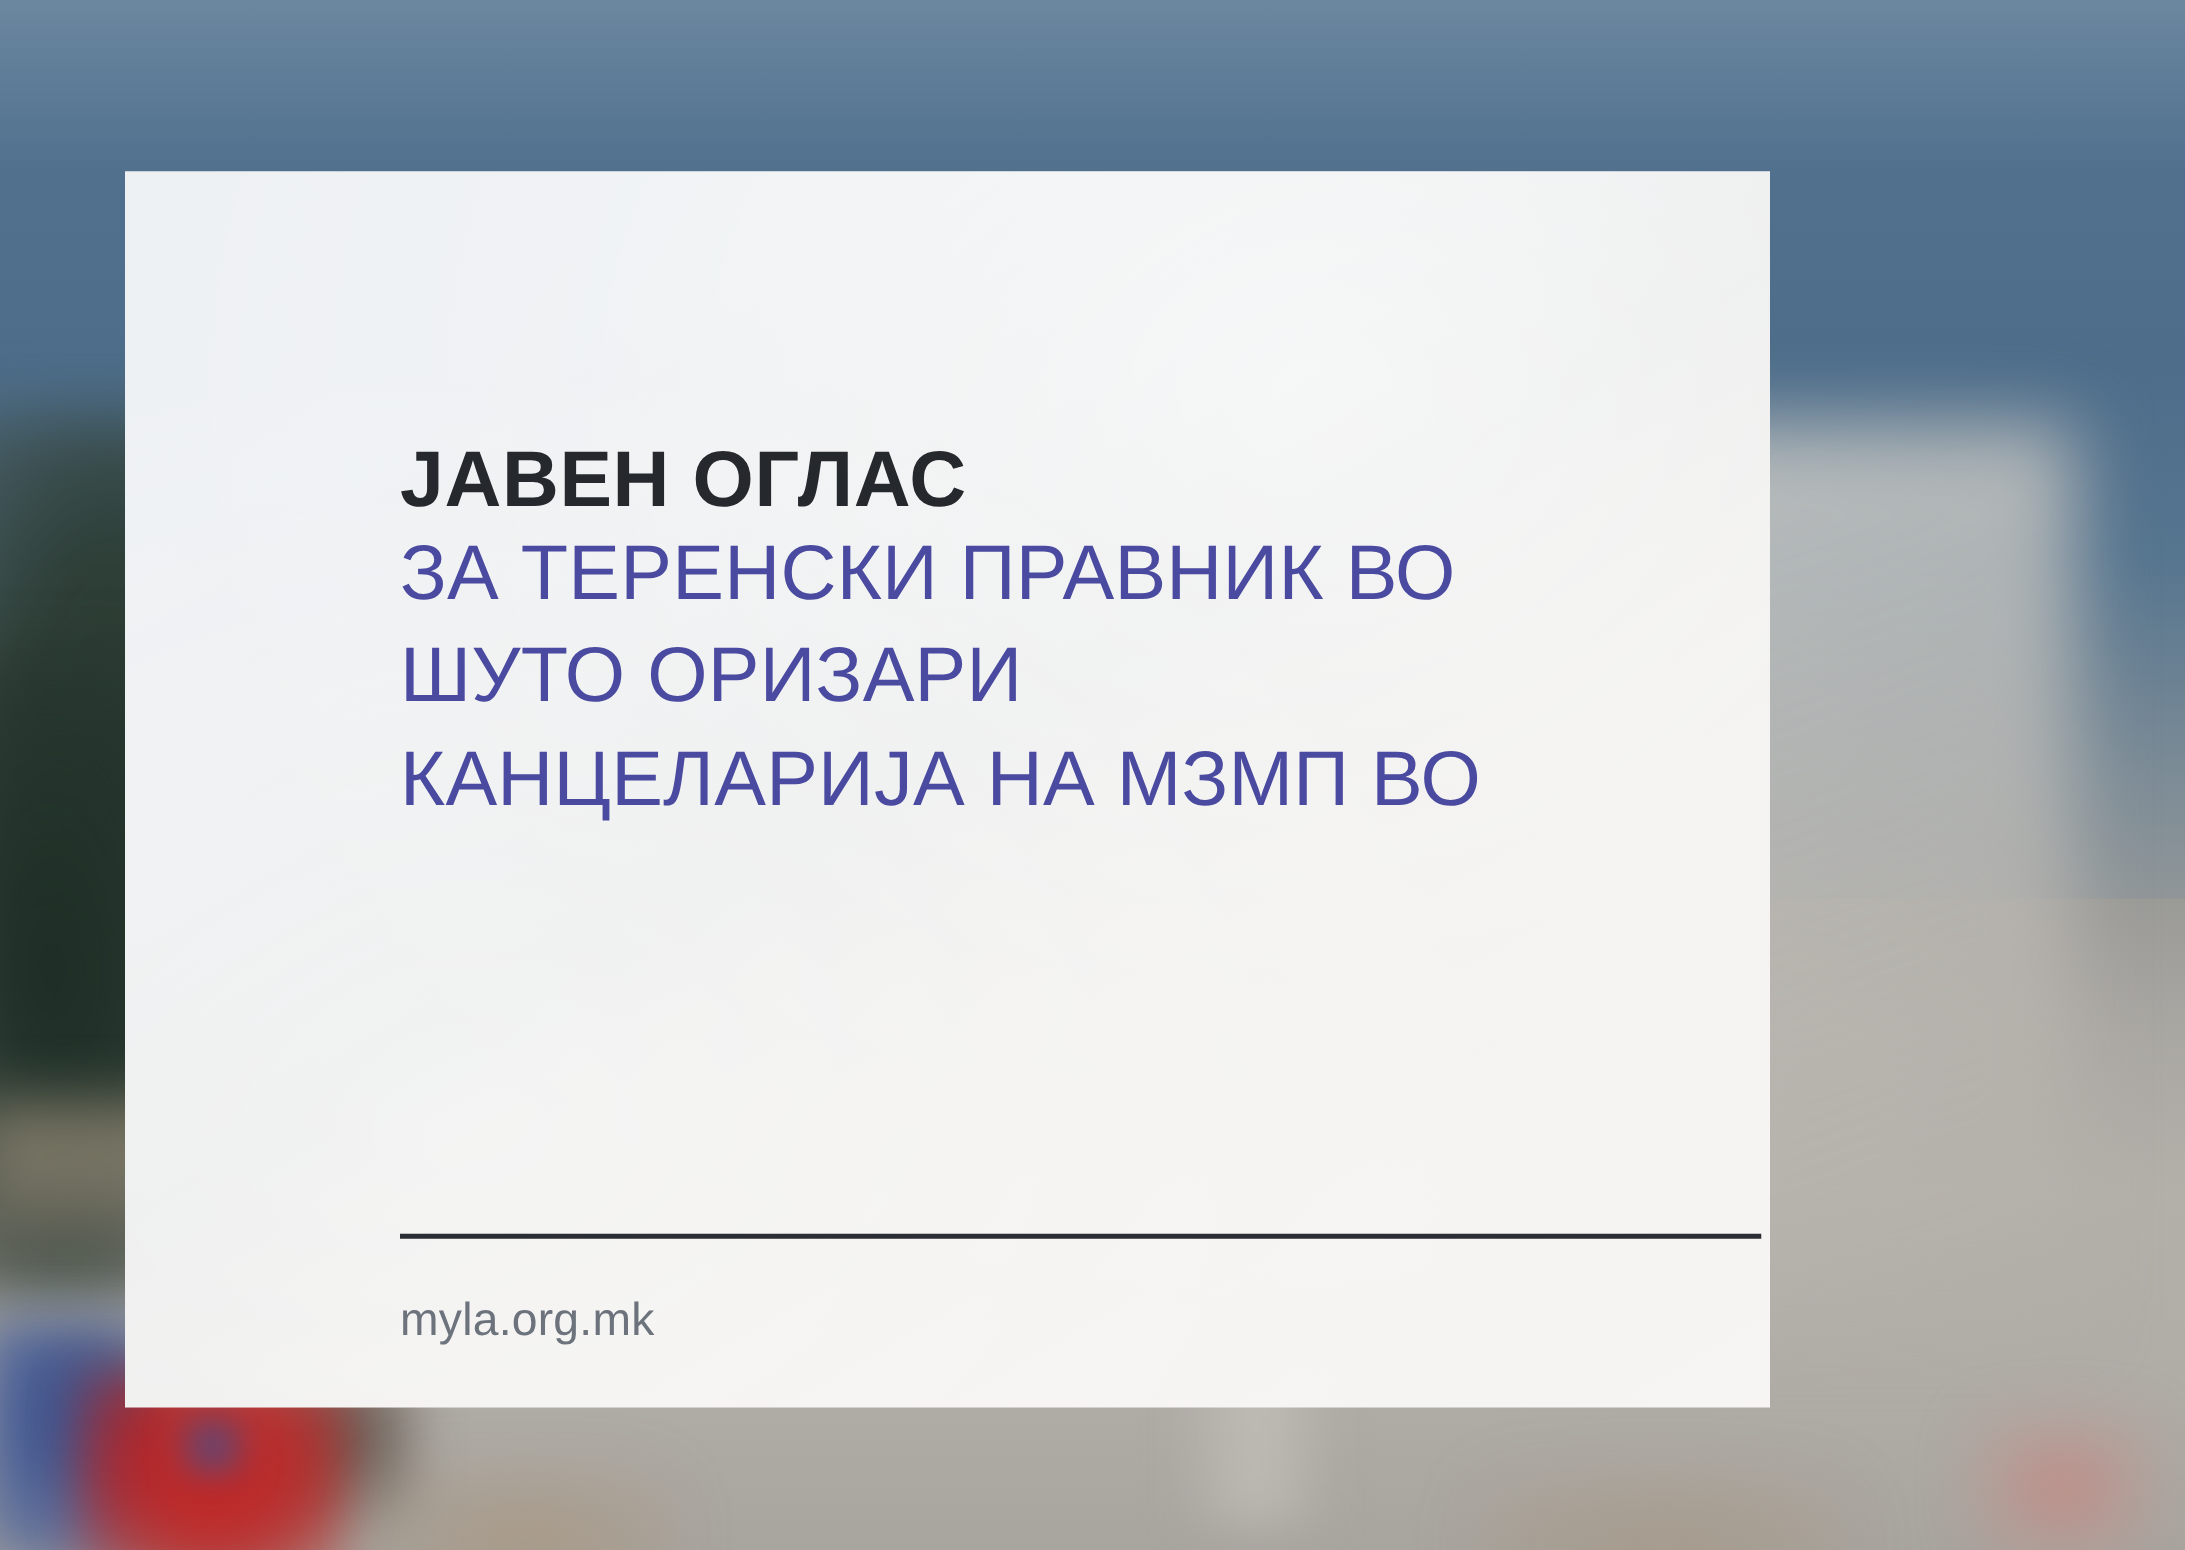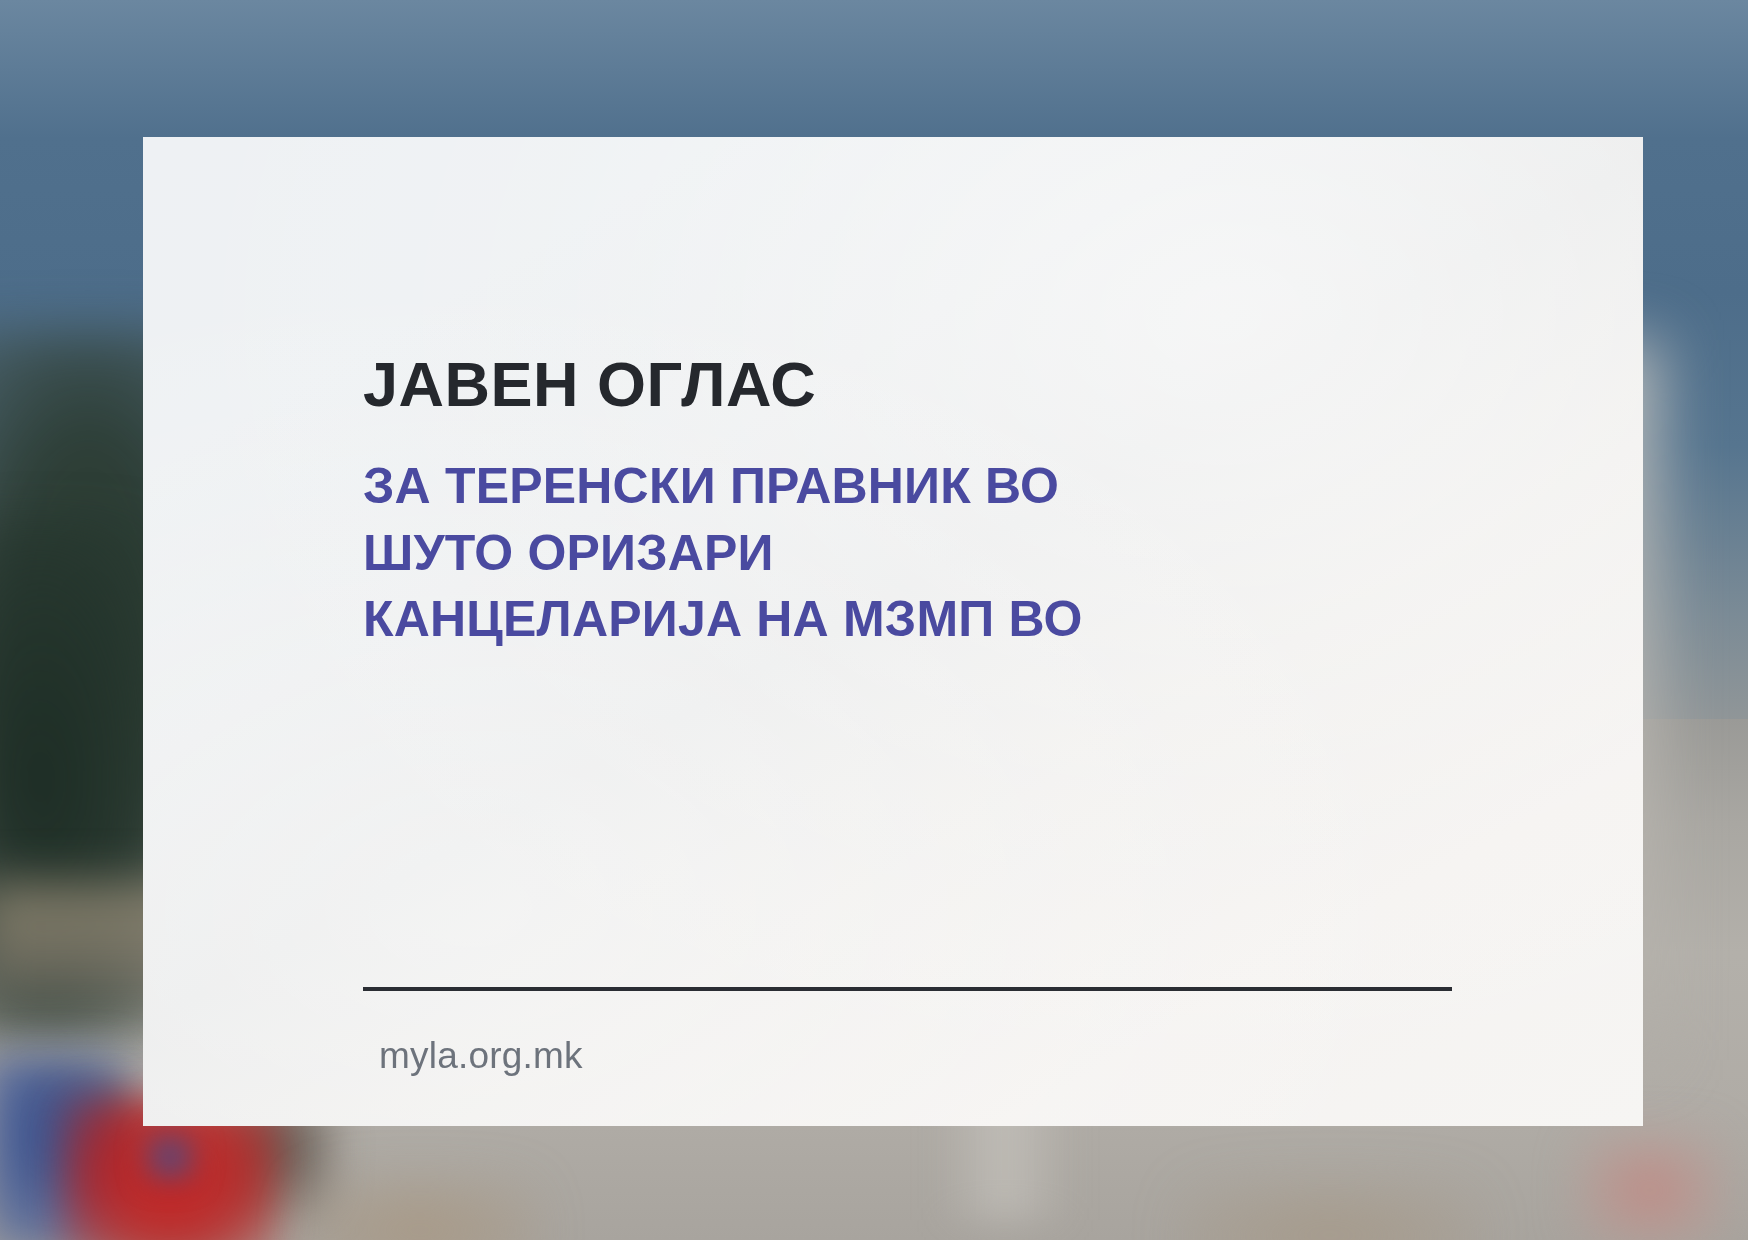--- a/index.html
+++ b/index.html
@@ -184,33 +184,32 @@
     background:linear-gradient(90deg,
       rgba(190,188,182,0) 0%, rgba(206,204,198,.55) 50%, rgba(190,188,182,0) 100%);
     filter:blur(18px);
   }
 
   
   .card {
     position:absolute;
     left:100px;
     top:137px;
-    width:1500px;
+    width:1316px;
     height:989px;
     background:linear-gradient(150deg,
         #eef1f4 0%,
         #eef1f3 18%,
         #eceeef 34%,
         #e9eaea 48%,
         #f0efed 63%,
         #f5f3f1 80%,
         #f6f5f3 100%);
     z-index:2;
     overflow:hidden;
-    margin-left:43px;
   }
   .card-sheen {
     position:absolute;
     inset:0;
     background:radial-gradient(ellipse at 72% 18%,
         rgba(255,255,255,.55) 0%,
         rgba(255,255,255,.12) 45%,
         rgba(255,255,255,0) 72%);
     pointer-events:none;
   }
@@ -239,42 +238,42 @@
     font-weight:700;
     letter-spacing:0.5px;
     color:#25282d;
     line-height:1;
     white-space:nowrap;
   }
 
   .subtitle {
     position:absolute;
     left:0;
-    top:316px;
+    top:281px;
     width:1000px;
-    font-size:50px;
-    font-weight:700;
+    font-size:62px;
+    font-weight:400;
     color:#4a4aa0;
     line-height:1.33;
     letter-spacing:0.2px;
   }
   .subtitle span { display:block; white-space:nowrap; }
 
   .divider {
     position:absolute;
     left:0;
     top:850px;
     width:1089px;
     height:4px;
     background:#2a2d33;
   }
 
   .site-url {
     position:absolute;
-    left:16px;
+    left:0;
     top:898px;
     font-size:37px;
     font-weight:400;
     color:#6d737c;
     letter-spacing:0.2px;
   }
 </style>
 </head>
 <body>
 

